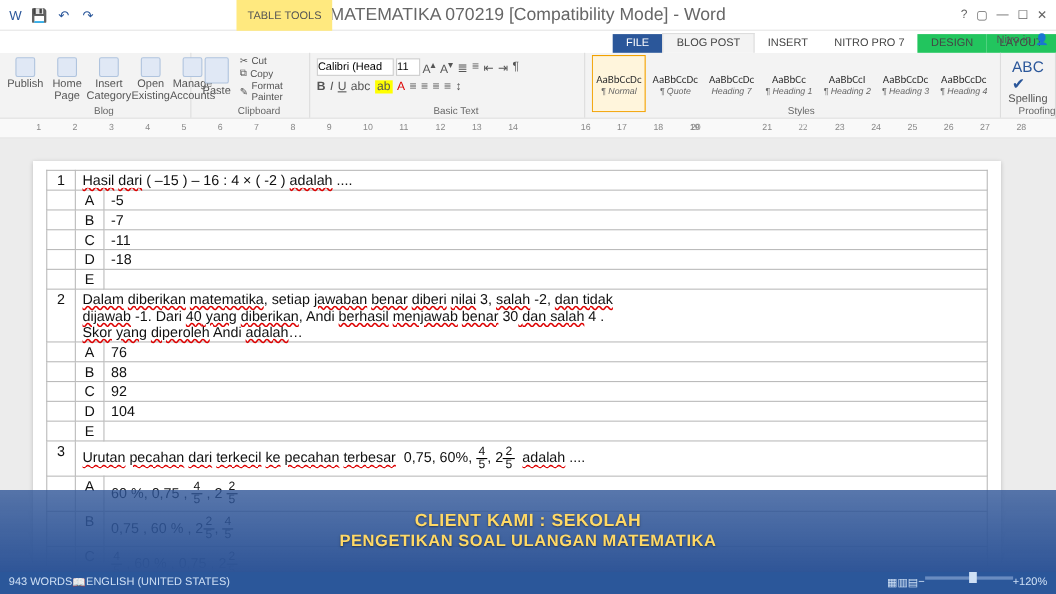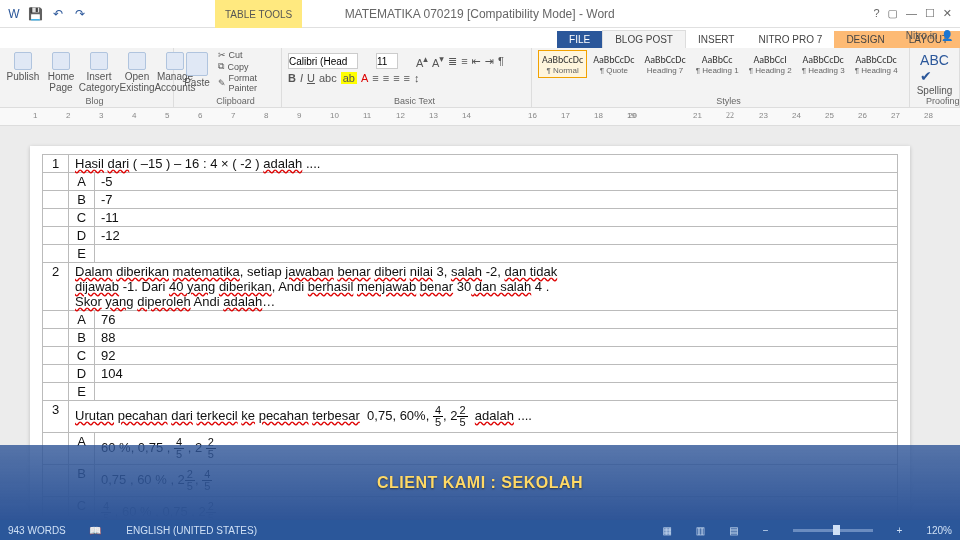--- a/index.html
+++ b/index.html
@@ -1,68 +1,68 @@
 <!DOCTYPE html>
 <html><head>
 <meta charset="utf-8">
 <style>
 * { margin: 0; padding: 0; box-sizing: border-box; font-family: "Segoe UI", Tahoma, sans-serif; }
 body { width: 960px; height: 540px; background: #fff; overflow: hidden; position: relative; font-size: 11px; }
 
 .titlebar { height: 28px; background: #fff; display: flex; align-items: center; border-bottom: 1px solid #e0e0e0; }
 .titlebar .qat { display: flex; align-items: center; gap: 2px; padding: 0 4px; }
 .titlebar .qat-icon { width: 20px; height: 20px; display: flex; align-items: center; justify-content: center; color: #2b579a; font-size: 12px; }
-.titlebar .doc-title { flex: 1; text-align: center; color: #666; font-size: 12px; }
+.titlebar .doc-title { flex: 1; text-align: center; color: #666; font-size: 16px; }
 .titlebar .win-ctrl { display: flex; gap: 8px; padding: 0 8px; color: #666; }
 
 .tabs { height: 20px; display: flex; align-items: flex-end; background: #fff; position: relative; justify-content: flex-end; }
 .tabs .tab { padding: 3px 12px; font-size: 10px; color: #444; text-transform: uppercase; cursor: pointer; }
 .tabs .tab.file { background: #2b579a; color: #fff; }
 .tabs .tab.active { background: #f3f3f3; border: 1px solid #ddd; border-bottom: none; }
-.tabs .ctx-tab { background: #fdba74; }
+.tabs .ctx-tab { background: #22c55e; }
 .tabs .table-tools-strip { position: absolute; left: 215px; top: -28px; height: 28px; background: #ffe97f; padding: 0 10px; display: flex; align-items: center; font-size: 10px; color: #555; }
 .tabs .signin { position: absolute; right: 6px; top: 2px; font-size: 10px; color: #555; display: flex; align-items: center; gap: 4px; }
 
 .ribbon { height: 60px; background: #f3f3f3; border-bottom: 1px solid #ddd; display: flex; font-size: 10px; }
 .ribbon .group { border-right: 1px solid #ddd; padding: 2px 6px; display: flex; flex-direction: column; position: relative; }
 .ribbon .group-label { position: absolute; bottom: 1px; left: 16px; right: 0; text-align: center; color: #666; font-size: 9px; }
 .ribbon .btns { display: flex; gap: 4px; flex: 1; align-items: flex-start; }
 .ribbon .vbtn { display: flex; flex-direction: column; align-items: center; justify-content: flex-start; gap: 1px; padding: 2px; color: #555; min-width: 34px; }
 .ribbon .vbtn .ic { width: 18px; height: 18px; background: #e0e8f5; border: 1px solid #b0c4de; border-radius: 2px; }
 .ribbon .small-stack { display: flex; flex-direction: column; gap: 1px; font-size: 9px; color: #555; justify-content: center; }
 .ribbon .small-row { display: flex; align-items: center; gap: 3px; }
-.ribbon .font-box { display: flex; align-items: center; gap: 18px; }
+.ribbon .font-box { display: flex; align-items: center; gap: 2px; }
 .ribbon select, .ribbon input { font-size: 10px; border: 1px solid #ccc; background: #fff; height: 16px; }
 .ribbon .fmt-row { display: flex; gap: 4px; color: #555; font-size: 11px; align-items: center; }
 .ribbon .styles-strip { display: flex; gap: 2px; overflow: hidden; }
-.ribbon .style-box { border: 1px solid transparent; padding: 2px 3px; text-align: center; font-size: 9px; color: #555; min-width: 46px; }
+.ribbon .style-box { border: 1px solid transparent; padding: 14px 3px; text-align: center; font-size: 9px; color: #555; min-width: 46px; }
 .ribbon .style-box.sel { border: 1px solid #f2a100; background: #fff5dc; }
 .ribbon .style-box .prev { font-family: Calibri, sans-serif; font-size: 10px; color: #333; }
-.ribbon .style-box .nm { font-size: 8px; color: #666; }
+.ribbon .style-box .nm { font-size: 8px; color: #666; font-style: italic; }
 
 .ruler { height: 18px; background: #f9f9f9; border-bottom: 1px solid #ddd; position: relative; overflow: hidden; font-size: 8px; color: #888; }
 .ruler .tick { position: absolute; top: 3px; }
 
 .page-area { height: 394px; background: #ececec; overflow: auto; padding: 20px 0 0 30px; }
 .page { background: #fff; width: 880px; box-shadow: 0 1px 4px rgba(0,0,0,0.2); padding: 8px 12px; }
 table.q { border-collapse: collapse; width: 100%; font-family: "Times New Roman", serif; font-size: 13px; color: #111; }
 table.q td { border: 1px solid #bbb; padding: 1px 6px; vertical-align: top; }
 table.q td.num { width: 26px; text-align: center; }
 table.q td.opt { width: 26px; text-align: center; }
 .redsq { text-decoration: underline; text-decoration-style: wavy; text-decoration-color: #d00; }
 .frac { display: inline-block; text-align: center; vertical-align: middle; font-size: 11px; line-height: 1; }
 .frac .t { border-bottom: 1px solid #000; display: block; padding: 0 2px; }
 .frac .b { display: block; padding: 0 2px; }
 
 .overlay { position: absolute; left: 0; right: 0; height: 75px; bottom: 20px; background: linear-gradient(#2f5597cc, #2f5597); display: flex; flex-direction: column; align-items: center; justify-content: center; color: #ffd966; font-weight: bold; }
 .overlay .l1 { font-size: 16px; text-shadow: 0 1px 2px rgba(0,0,0,0.5); letter-spacing: 0.5px; }
 .overlay .l2 { font-size: 15px; text-shadow: 0 1px 2px rgba(0,0,0,0.5); letter-spacing: 0.5px; }
 
 .statusbar { position: absolute; bottom: 0; left: 0; right: 0; height: 20px; background: #2b579a; color: #cfe0f5; font-size: 10px; display: flex; align-items: center; padding: 0 8px; justify-content: space-between; }
-.statusbar .left, .statusbar .right { display: flex; align-items: center; gap: 24px; }
+.statusbar .left, .statusbar .right { display: flex; gap: 0; }
 .zoom-slider { width: 80px; height: 3px; background: #6a8cc0; position: relative; }
 .zoom-slider .th { width: 7px; height: 10px; background: #cfe0f5; position: absolute; left: 50%; top: -4px; }
 </style>
 </head>
 <body>
 
 <div class="titlebar">
   <div class="qat">
     <div class="qat-icon">W</div>
     <div class="qat-icon">💾</div>
@@ -271,21 +271,21 @@
             <td>-7</td>
           </tr>
       <tr>
             <td></td>
             <td class="opt">C</td>
             <td>-11</td>
           </tr>
       <tr>
             <td></td>
             <td class="opt">D</td>
-            <td>-12</td>
+            <td>-18</td>
           </tr>
       <tr>
             <td></td>
             <td class="opt">E</td>
             <td></td>
           </tr>
       <tr>
             <td class="num">2</td>
             <td colspan="2">
         <span class="redsq">Dalam</span> <span class="redsq">diberikan</span> <span class="redsq">matematika</span><span>, setiap</span> <span class="redsq">jawaban</span> <span class="redsq">benar</span> <span class="redsq">diberi</span> <span class="redsq">nilai</span> <span>3,</span> <span class="redsq">salah</span> <span>-2,</span> <span class="redsq">dan tidak</span>
@@ -342,20 +342,21 @@
             <td style="padding:4px 6px"><span class="frac"><span class="t">4</span><span class="b">5</span></span><span> , 60 % , 0,75 , 2</span><span class="frac"><span class="t">2</span><span class="b">5</span></span></td>
           </tr>
 
     </tbody>
       </table>
   </div>
 </div>
 
 <div class="overlay">
   <div class="l1">CLIENT KAMI : SEKOLAH</div>
+  <div class="l2">PENGETIKAN SOAL ULANGAN MATEMATIKA</div>
 </div>
 
 <div class="statusbar">
   <div class="left">
     <span>943 WORDS</span>
     <span>📖</span>
     <span>ENGLISH (UNITED STATES)</span>
   </div>
   <div class="right">
     <span>▦</span>

